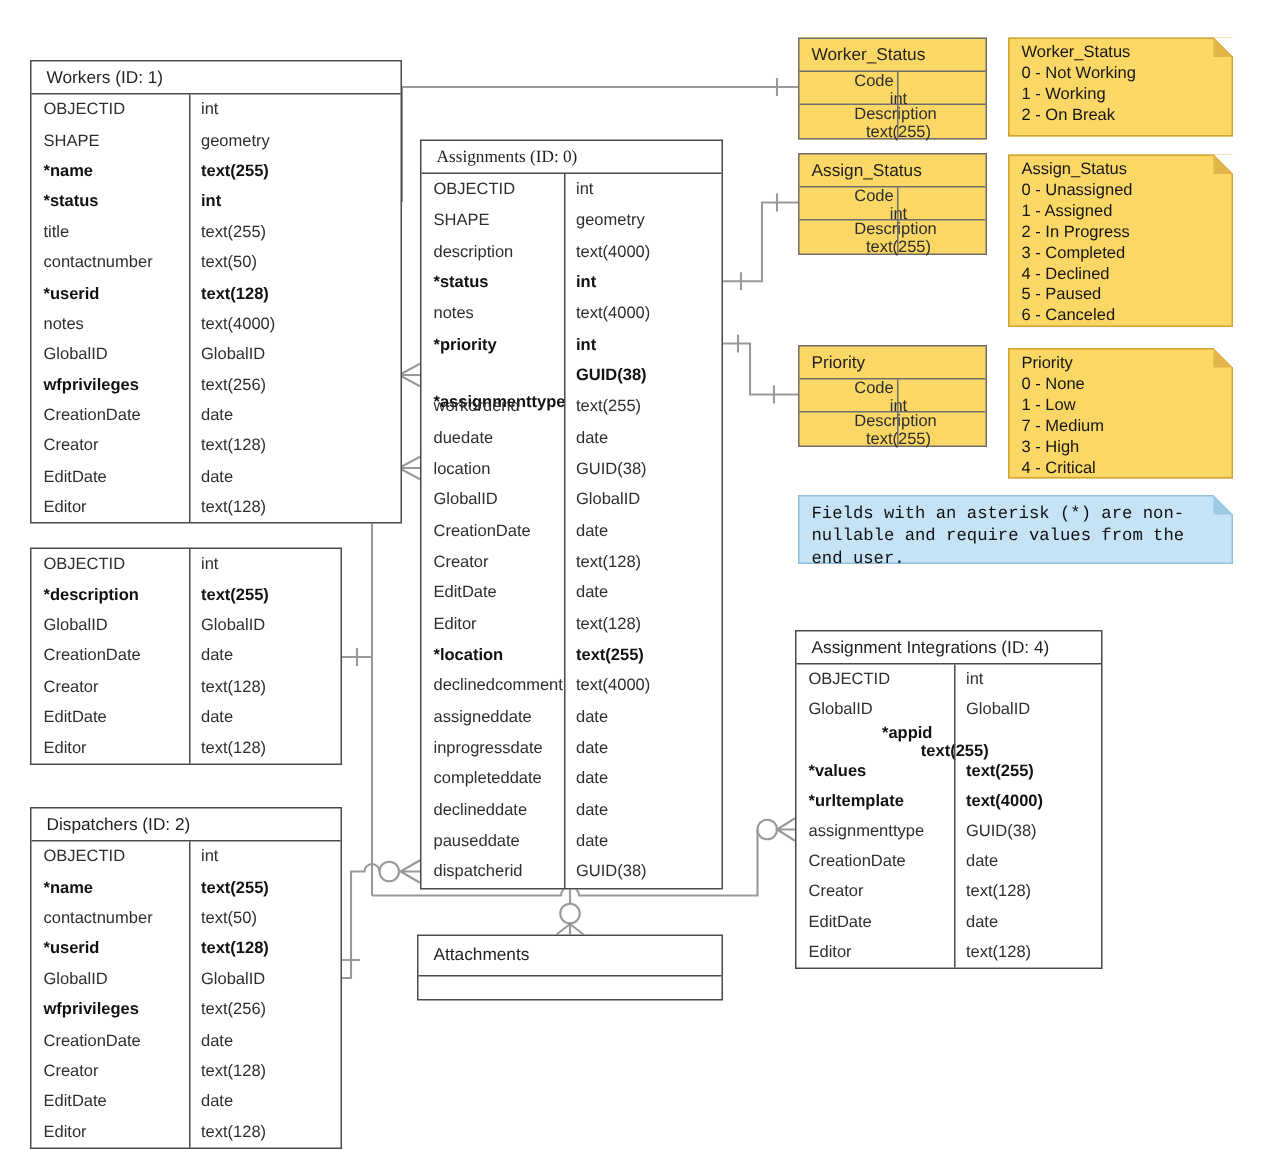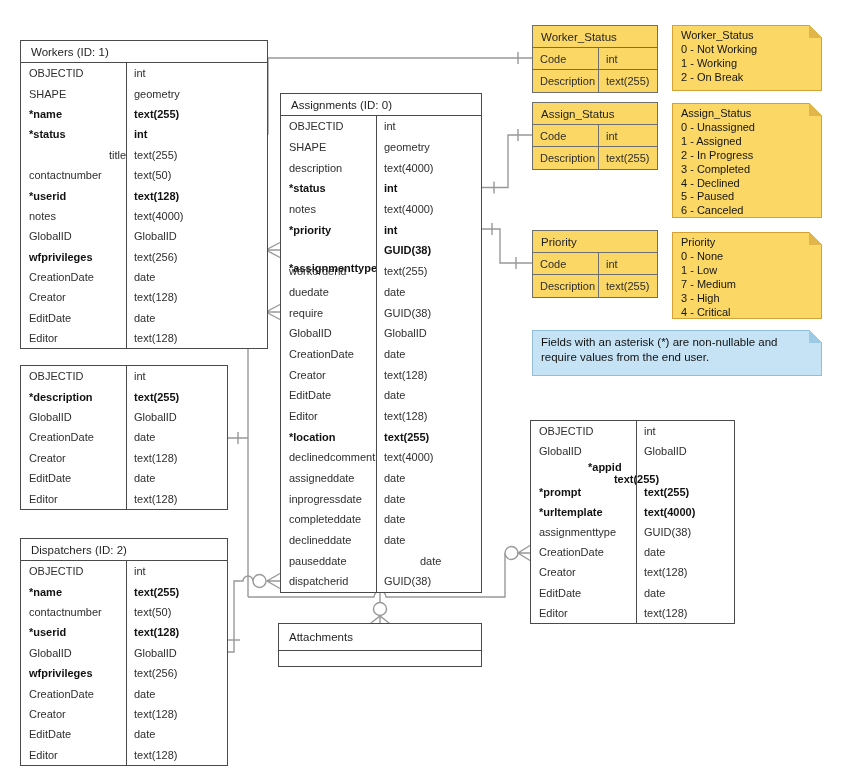--- a/index.html
+++ b/index.html
@@ -11,21 +11,21 @@
   .tbl .rows{position:relative;}
   .tbl .coldiv{position:absolute;top:0;bottom:0;width:0;border-left:1.3px solid #4a4a4a;}
   .frow{display:flex;align-items:center;font-size:11px;color:#2e2e2e;white-space:nowrap;box-sizing:border-box;}
   .frow .fname{flex:none;padding-left:8px;box-sizing:border-box;overflow:visible;}
   .frow .ftype{padding-left:8px;}
   .frow.b .fname,.frow.b .ftype{font-weight:bold;color:#111;}
   .frow.bn .fname{font-weight:bold;color:#111;}
   .tbl.domain{background:var(--yellow);border:1.4px solid #6e6e6e;}
   .tbl.domain .hdr{border-bottom:1.2px solid #6e6e6e;padding-left:8px;}
   .tbl.domain .coldiv{border-left:1.1px solid #6e6e6e;}
-  .tbl.domain .frow{border-bottom:1.1px solid #6e6e6e;}
+  .tbl.domain .frow{border-bottom:1.1px solid #6e6e6e;flex-direction:column;}
   .tbl.domain .frow:last-child{border-bottom:none;}
   .tbl.domain .frow .fname{padding-left:7px;}
   .note{position:absolute;background:var(--yellow);border:1.1px solid var(--noteBorder);
         box-sizing:border-box;font-size:11px;line-height:13.9px;color:#151515;
         padding:3px 6px 3px 8px;z-index:2;}
   .note .fold,.callout .fold{position:absolute;top:-1px;right:-1px;width:13px;height:13px;
         background:linear-gradient(225deg,#ffffff 0 49%,var(--fold) 50% 100%);}
   .callout{position:absolute;background:var(--blue);border:1.1px solid #93bed8;box-sizing:border-box;
         font-size:11.5px;line-height:15px;color:#111;padding:4px 8px;z-index:2;}
   .callout .fold{background:linear-gradient(225deg,#ffffff 0 49%,var(--blueFold) 50% 100%);}
@@ -83,21 +83,21 @@
             <span class="ftype">geometry</span>
           </div>
           <div class="frow b" style="height: 20.4px;">
             <span class="fname" style="width: 105px;">*name</span>
             <span class="ftype">text(255)</span>
           </div>
           <div class="frow b" style="height: 20.4px;">
             <span class="fname" style="width: 105px;">*status</span>
             <span class="ftype">int</span>
           </div>
-          <div class="frow" style="height: 20.4px; text-align: right;">
+          <div class="frow" style="height: 20.4px;">
             <span class="fname" style="width: 105px;">title</span>
             <span class="ftype">text(255)</span>
           </div>
           <div class="frow" style="height: 20.4px;">
             <span class="fname" style="width: 105px;">contactnumber</span>
             <span class="ftype">text(50)</span>
           </div>
           <div class="frow b" style="height: 20.4px;">
             <span class="fname" style="width: 105px;">*userid</span>
             <span class="ftype">text(128)</span>
@@ -205,21 +205,21 @@
             <span class="fname" style="width: 105px;">EditDate</span>
             <span class="ftype">date</span>
           </div>
           <div class="frow" style="height: 20.4px;">
             <span class="fname" style="width: 105px;">Editor</span>
             <span class="ftype">text(128)</span>
           </div>
         </div>
       </div>
       <div class="tbl" style="left: 280px; top: 93px; width: 202px;">
-        <div class="hdr" style="height: 22px;">Assignments (ID: 0)</div>
+        <div class="hdr" style="height: 22px; font-family: Liberation Serif, serif;">Assignments (ID: 0)</div>
         <div class="rows">
           <div class="coldiv" style="left: 95px;"></div>
           <div class="frow" style="height: 20.7px;">
             <span class="fname" style="width: 95px;">OBJECTID</span>
             <span class="ftype">int</span>
           </div>
           <div class="frow" style="height: 20.7px;">
             <span class="fname" style="width: 95px;">SHAPE</span>
             <span class="ftype">geometry</span>
           </div>
@@ -245,21 +245,21 @@
           </div>
           <div class="frow" style="height: 20.7px;">
             <span class="fname" style="width: 95px;">workorderid</span>
             <span class="ftype">text(255)</span>
           </div>
           <div class="frow" style="height: 20.7px;">
             <span class="fname" style="width: 95px;">duedate</span>
             <span class="ftype">date</span>
           </div>
           <div class="frow" style="height: 20.7px;">
-            <span class="fname" style="width: 95px;">require</span>
+            <span class="fname" style="width: 95px;">location</span>
             <span class="ftype">GUID(38)</span>
           </div>
           <div class="frow" style="height: 20.7px;">
             <span class="fname" style="width: 95px;">GlobalID</span>
             <span class="ftype">GlobalID</span>
           </div>
           <div class="frow" style="height: 20.7px;">
             <span class="fname" style="width: 95px;">CreationDate</span>
             <span class="ftype">date</span>
           </div>
@@ -292,47 +292,48 @@
             <span class="ftype">date</span>
           </div>
           <div class="frow" style="height: 20.7px;">
             <span class="fname" style="width: 95px;">completeddate</span>
             <span class="ftype">date</span>
           </div>
           <div class="frow" style="height: 20.7px;">
             <span class="fname" style="width: 95px;">declineddate</span>
             <span class="ftype">date</span>
           </div>
-          <div class="frow" style="height: 20.7px; gap: 36px;">
+          <div class="frow" style="height: 20.7px;">
             <span class="fname" style="width: 95px;">pauseddate</span>
             <span class="ftype">date</span>
           </div>
           <div class="frow" style="height: 20.7px;">
             <span class="fname" style="width: 95px;">dispatcherid</span>
             <span class="ftype">GUID(38)</span>
           </div>
         </div>
       </div>
       <div class="tbl" style="left: 530px; top: 420px; width: 205px;">
+        <div class="hdr" style="height: 22px;">Assignment Integrations (ID: 4)</div>
         <div class="rows">
           <div class="coldiv" style="left: 105px;"></div>
           <div class="frow" style="height: 20.2px;">
             <span class="fname" style="width: 105px;">OBJECTID</span>
             <span class="ftype">int</span>
           </div>
           <div class="frow" style="height: 20.2px;">
             <span class="fname" style="width: 105px;">GlobalID</span>
             <span class="ftype">GlobalID</span>
           </div>
           <div class="frow b" style="height: 20.2px; flex-direction: column;">
             <span class="fname" style="width: 105px;">*appid</span>
             <span class="ftype">text(255)</span>
           </div>
           <div class="frow b" style="height: 20.2px;">
-            <span class="fname" style="width: 105px;">*prompt</span>
+            <span class="fname" style="width: 105px;">*values</span>
             <span class="ftype">text(255)</span>
           </div>
           <div class="frow b" style="height: 20.2px;">
             <span class="fname" style="width: 105px;">*urltemplate</span>
             <span class="ftype">text(4000)</span>
           </div>
           <div class="frow" style="height: 20.2px;">
             <span class="fname" style="width: 105px;">assignmenttype</span>
             <span class="ftype">GUID(38)</span>
           </div>
@@ -422,17 +423,17 @@
         <span class="fold"></span>
         <div>Priority</div>
         <div>0 - None</div>
         <div>1 - Low</div>
         <div>7 - Medium</div>
         <div>3 - High</div>
         <div>4 - Critical</div>
       </div>
     </div>
 
-  <div class="callout" id="callout" style="left: 532px; top: 330px; width: 290px; height: 46px;">
+  <div class="callout" id="callout" style="left: 532px; top: 330px; width: 290px; height: 46px; font-family: Liberation Mono, monospace;">
     <span class="fold"></span>
     <span>Fields with an asterisk (*) are non-nullable and require values from the end user.</span>
   </div>
 </div>
 
 </body></html>

